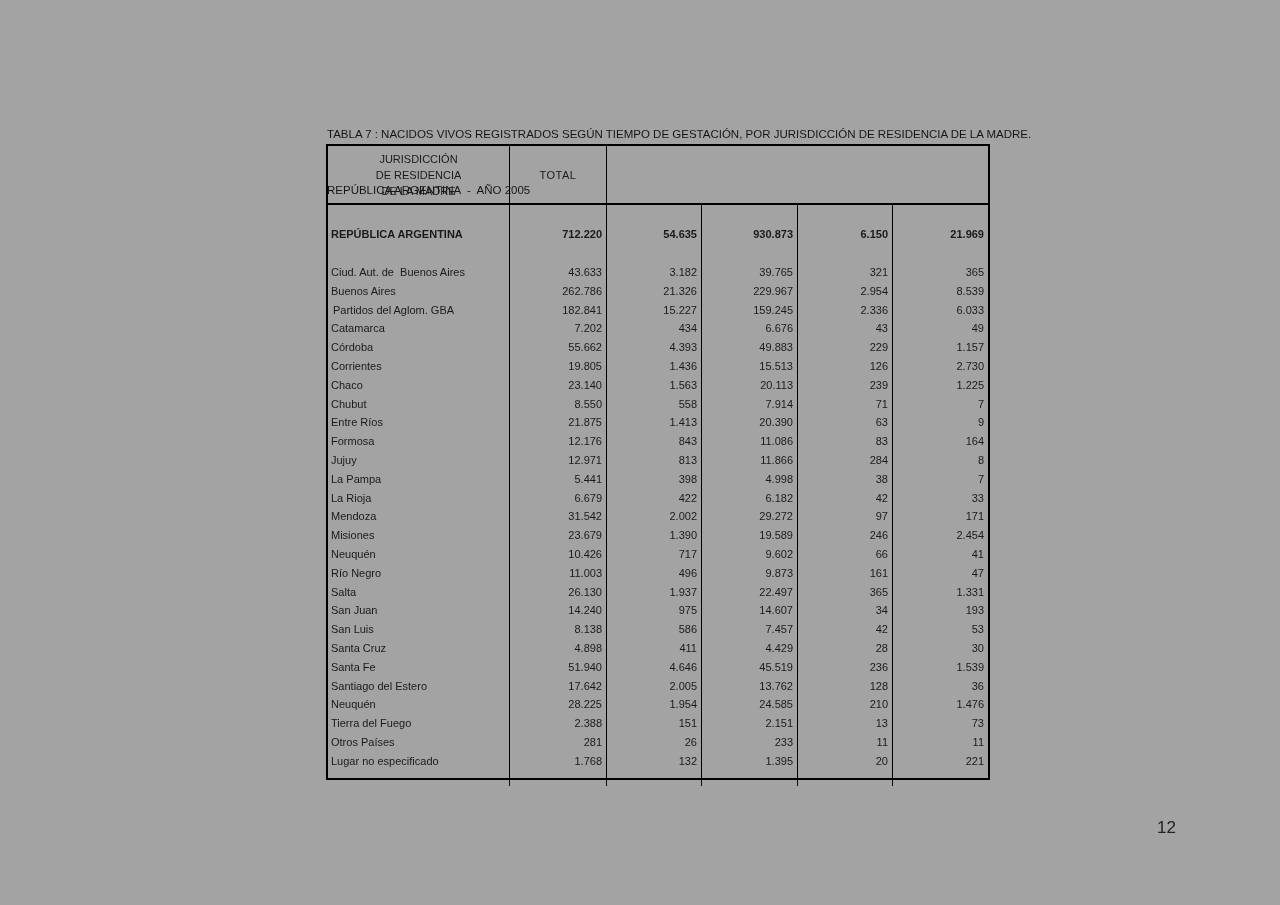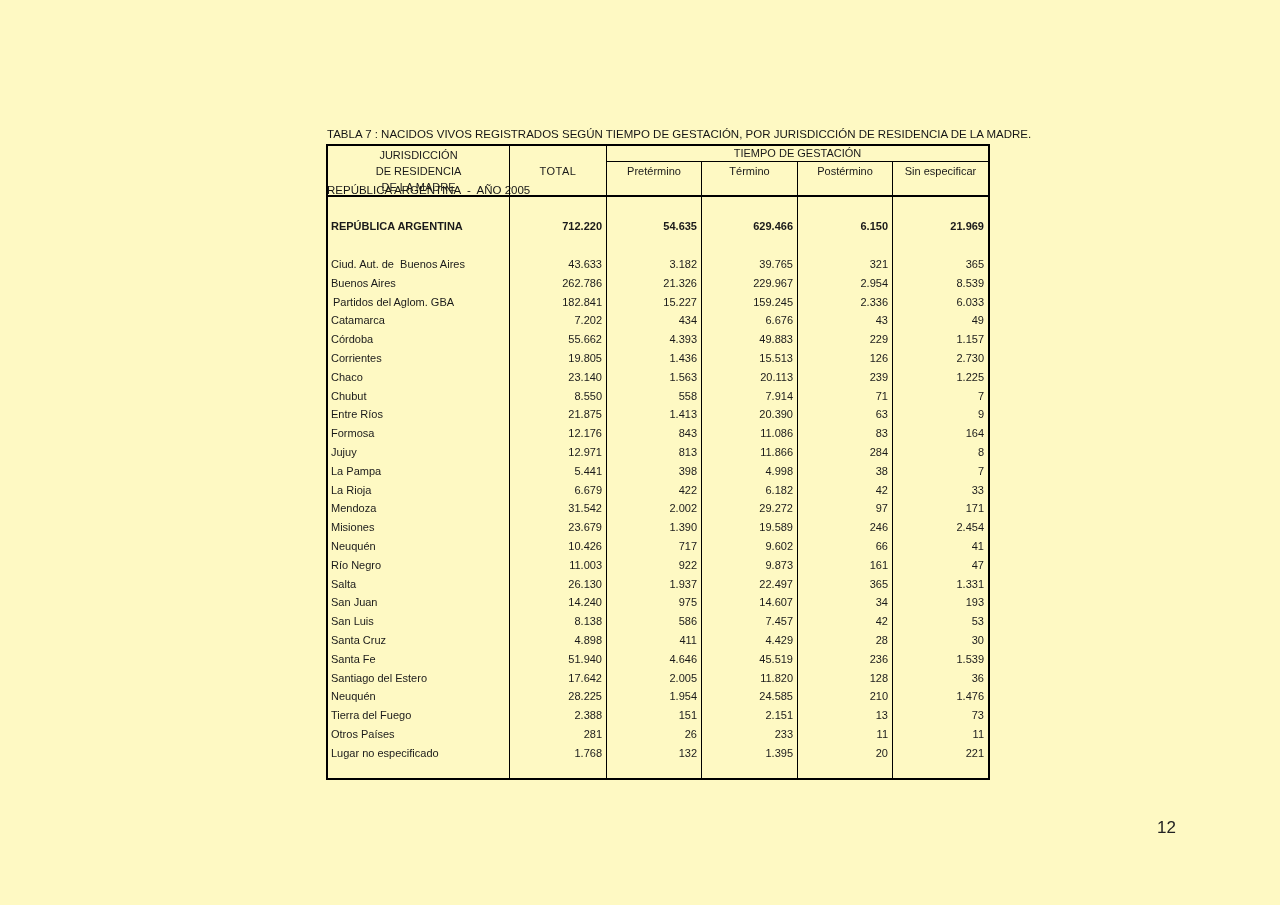--- a/index.html
+++ b/index.html
@@ -1,31 +1,31 @@
 <!DOCTYPE html>
 <html><head>
 <meta charset="utf-8">
 <style>
   * { margin:0; padding:0; box-sizing:border-box; }
   html,body { background:#ffffff; }
   body { font-family:"Liberation Sans", sans-serif; color:#1a1a1a; }
   .page {
-    position:relative; width:1280px; height:905px; background:#fef9c3; overflow:hidden;
+    position:relative; width:1280px; height:905px; background:#a3a3a3; overflow:hidden;
   }
   .title {
     position:absolute; left:327px; top:88px;
     font-size:11.5px; line-height:18.5px; color:#161616; white-space:pre;
   }
   .tbl {
     position:absolute; left:326px; top:144px; width:664px; height:636px;
     border:2px solid #000;
   }
   .thead {
     display:grid; grid-template-columns:182px 97px 1fr;
-    height:51px; border-bottom:2px solid #000;
+    height:59px; border-bottom:2px solid #000;
     font-size:11px;
   }
   .h-jur {
     border-right:1px solid #000;
     display:flex; flex-direction:column; justify-content:center; align-items:center;
     text-align:center; line-height:16px;
   }
   .h-total {
     border-right:1px solid #000;
     display:flex; align-items:center; justify-content:center;
@@ -66,41 +66,32 @@
   </div>
 
   <div class="tbl">
     <div class="thead">
       <div class="h-jur">
         <div>JURISDICCIÓN</div>
         <div>DE RESIDENCIA</div>
         <div>DE LA MADRE</div>
       </div>
       <div class="h-total">TOTAL</div>
-      <div class="h-group">
-        <div class="h-group-title">TIEMPO DE GESTACIÓN</div>
-        <div class="h-subs">
-          <div class="h-sub bdr">Pretérmino</div>
-          <div class="h-sub bdr">Término</div>
-          <div class="h-sub bdr">Postérmino</div>
-          <div class="h-sub">Sin especificar</div>
-        </div>
-      </div>
     </div>
     <div class="tbody">
         <div class="cell col-0 bdr lbl filler"></div>
         <div class="cell col-1 bdr num filler"></div>
         <div class="cell col-2 bdr num filler"></div>
         <div class="cell col-3 bdr num filler"></div>
         <div class="cell col-4 bdr num filler"></div>
         <div class="cell col-5 num filler"></div>
         <div class="cell col-0 bdr lbl bold">REPÚBLICA ARGENTINA</div>
         <div class="cell col-1 bdr num bold">712.220</div>
         <div class="cell col-2 bdr num bold">54.635</div>
-        <div class="cell col-3 bdr num bold">629.466</div>
+        <div class="cell col-3 bdr num bold">930.873</div>
         <div class="cell col-4 bdr num bold">6.150</div>
         <div class="cell col-5 num bold">21.969</div>
         <div class="cell col-0 bdr lbl"></div>
         <div class="cell col-1 bdr num"></div>
         <div class="cell col-2 bdr num"></div>
         <div class="cell col-3 bdr num"></div>
         <div class="cell col-4 bdr num"></div>
         <div class="cell col-5 num"></div>
         <div class="cell col-0 bdr lbl">Ciud. Aut. de  Buenos Aires</div>
         <div class="cell col-1 bdr num">43.633</div>
@@ -193,21 +184,21 @@
         <div class="cell col-4 bdr num">246</div>
         <div class="cell col-5 num">2.454</div>
         <div class="cell col-0 bdr lbl">Neuquén</div>
         <div class="cell col-1 bdr num">10.426</div>
         <div class="cell col-2 bdr num">717</div>
         <div class="cell col-3 bdr num">9.602</div>
         <div class="cell col-4 bdr num">66</div>
         <div class="cell col-5 num">41</div>
         <div class="cell col-0 bdr lbl">Río Negro</div>
         <div class="cell col-1 bdr num">11.003</div>
-        <div class="cell col-2 bdr num">922</div>
+        <div class="cell col-2 bdr num">496</div>
         <div class="cell col-3 bdr num">9.873</div>
         <div class="cell col-4 bdr num">161</div>
         <div class="cell col-5 num">47</div>
         <div class="cell col-0 bdr lbl">Salta</div>
         <div class="cell col-1 bdr num">26.130</div>
         <div class="cell col-2 bdr num">1.937</div>
         <div class="cell col-3 bdr num">22.497</div>
         <div class="cell col-4 bdr num">365</div>
         <div class="cell col-5 num">1.331</div>
         <div class="cell col-0 bdr lbl">San Juan</div>
@@ -230,21 +221,21 @@
         <div class="cell col-5 num">30</div>
         <div class="cell col-0 bdr lbl">Santa Fe</div>
         <div class="cell col-1 bdr num">51.940</div>
         <div class="cell col-2 bdr num">4.646</div>
         <div class="cell col-3 bdr num">45.519</div>
         <div class="cell col-4 bdr num">236</div>
         <div class="cell col-5 num">1.539</div>
         <div class="cell col-0 bdr lbl">Santiago del Estero</div>
         <div class="cell col-1 bdr num">17.642</div>
         <div class="cell col-2 bdr num">2.005</div>
-        <div class="cell col-3 bdr num">11.820</div>
+        <div class="cell col-3 bdr num">13.762</div>
         <div class="cell col-4 bdr num">128</div>
         <div class="cell col-5 num">36</div>
         <div class="cell col-0 bdr lbl">Neuquén</div>
         <div class="cell col-1 bdr num">28.225</div>
         <div class="cell col-2 bdr num">1.954</div>
         <div class="cell col-3 bdr num">24.585</div>
         <div class="cell col-4 bdr num">210</div>
         <div class="cell col-5 num">1.476</div>
         <div class="cell col-0 bdr lbl">Tierra del Fuego</div>
         <div class="cell col-1 bdr num">2.388</div>

